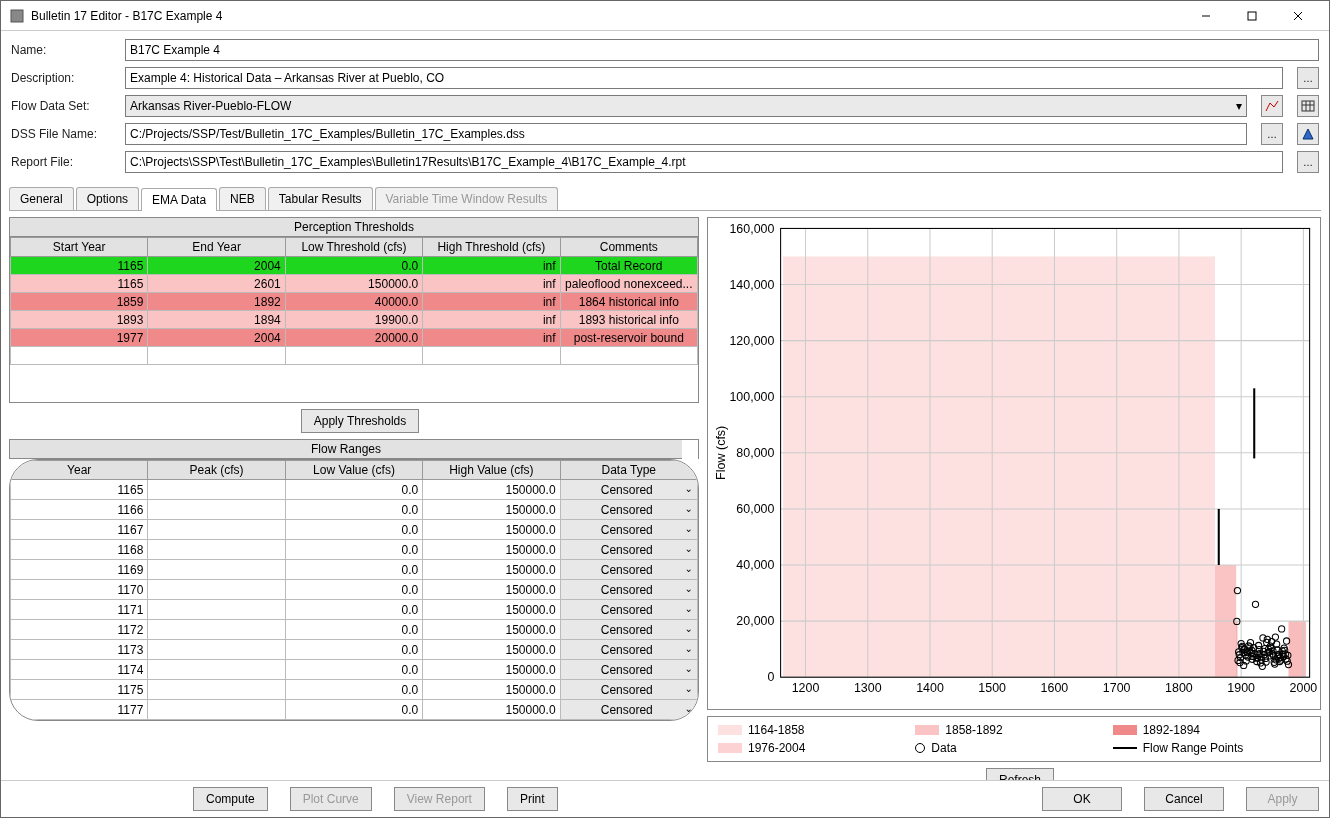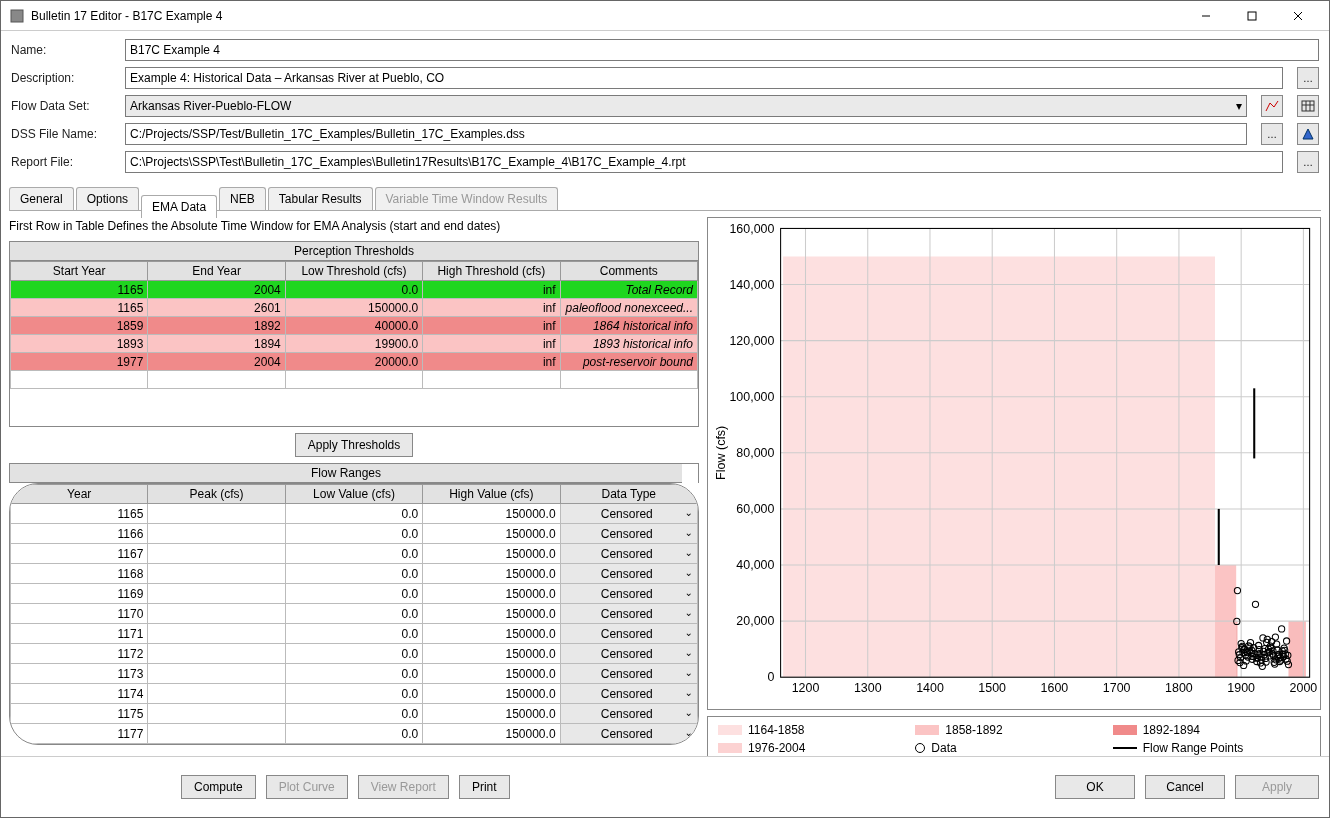--- a/index.html
+++ b/index.html
@@ -11,56 +11,56 @@
 .win-btn{width:46px;height:30px;display:flex;align-items:center;justify-content:center;}
 .form-area{padding:8px 10px 4px 10px;}
 .form-row{display:flex;align-items:center;margin-bottom:6px;gap:14px;}
 .form-row label{width:100px;color:#222;}
 .form-row input, .form-row .combo{flex:1;height:22px;padding:0 4px;border:1px solid #7a7a7a;background:#fff;}
 .form-row .combo{background:#eaeaea;display:flex;align-items:center;justify-content:space-between;}
 .elbtn{width:22px;height:22px;border:1px solid #888;background:#e8e8e8;display:flex;align-items:center;justify-content:center;font-size:10px;}
 .icon-btn{width:22px;height:22px;border:1px solid #888;background:#e8e8e8;display:flex;align-items:center;justify-content:center;}
 .tabs{display:flex;border-bottom:1px solid #aaa;margin:4px 8px 0 8px;}
 .tab{padding:4px 10px;border:1px solid #aaa;border-bottom:none;background:#f0f0f0;margin-right:2px;border-radius:3px 3px 0 0;cursor:pointer;}
-.tab.active{background:#fff;position:relative;top:8px;}
+.tab.active{background:#fff;position:relative;top:1px;}
 .tab.disabled{color:#999; background:#f0f0f0;}
 .body-split{display:flex;flex:1;padding:6px 8px;gap:8px;overflow:hidden;}
 .left-col{width:690px;display:flex;flex-direction:column;gap:6px;}
 .caption-row{padding:2px 0;}
 .right-col{flex:1;display:flex;flex-direction:column;gap:6px;}
 .grid{border:1px solid #888;background:#fff;}
 .grid-title{background:#e2e2e2;text-align:center;border-bottom:1px solid #888;padding:2px;}
 .grid table{width:100%;border-collapse:collapse;table-layout:fixed;}
 .grid th{background:#e2e2e2;border:1px solid #999;padding:2px 4px;font-weight:normal;text-align:center;}
 .grid td{border:1px solid #bbb;padding:1px 4px;text-align:right;height:18px;}
-.grid td.left{text-align:right;font-style:italic;}
+.grid td.left{text-align:center;}
 .pt-row td{background:#f7a7a7;}
 .pt-row.green td{background:#1fd61f;}
 .pt-row.light td{background:#fbc4c4;}
 .pt-row.darker td{background:#f08a8a;}
 .apply-row{display:flex;justify-content:center;}
-.btn{padding:4px 12px;border:1px solid #888;background:#e8e8e8;cursor:pointer;}
+.btn{padding:4px 12px;border:1px solid #888;background:#e8e8e8;cursor:pointer;margin-left:12px;}
 .flow-scroll{border:1px solid #888;background:#fff;max-height:310px;overflow-y:auto;}
 .flow-scroll table{width:100%;border-collapse:collapse;table-layout:fixed;}
 .flow-scroll th{background:#e2e2e2;border:1px solid #999;padding:2px 4px;font-weight:normal;text-align:center;}
 .flow-scroll td{border:1px solid #bbb;padding:1px 4px;text-align:right;height:20px;}
 .flow-scroll td.dtcell{text-align:center;background:#e8e8e8;position:relative;padding-right:8px;}
 .flow-scroll td.dtcell .chev{position:absolute;right:4px;top:3px;font-size:10px;}
 .chart-box{flex:1;border:1px solid #888;background:#fff;position:relative;}
 .chart-svg{width:100%;height:100%;}
 .legend{border:1px solid #888;padding:6px 10px;display:grid;grid-template-columns:1fr 1fr 1fr;row-gap:4px;}
 .legend-item{display:flex;align-items:center;gap:6px;}
 .lg-swatch{width:24px;height:10px;background:#fbc4c4;}
 .lg-swatch.d{background:#f08a8a;}
 .lg-swatch.l{background:#fde0e0;}
 .lg-swatch.vl{background:#fcd2d2;}
 .lg-circ{width:10px;height:10px;border:1px solid #000;border-radius:50%;}
 .lg-line{width:24px;height:0;border-top:2px solid #000;}
 .refresh-row{display:flex;justify-content:center;}
-.footer{display:flex;align-items:center;padding:18px 10px;gap:10px;border-top:1px solid #ccc;}
+.footer{display:flex;align-items:center;padding:6px 10px;gap:10px;border-top:1px solid #ccc;}
 .footer .spacer{flex:1;}
 .btn.disabled{color:#999;}
 </style>
 </head>
 <body>
 
 <div class="titlebar">
   <span class="app-icon">
     <svg width="16" height="16">
         <rect x="2" y="2" width="12" height="12" fill="#888" stroke="#555"></rect>
@@ -138,21 +138,20 @@
   <div class="tab">General</div>
   <div class="tab">Options</div>
   <div class="tab active">EMA Data</div>
   <div class="tab">NEB</div>
   <div class="tab">Tabular Results</div>
   <div class="tab disabled">Variable Time Window Results</div>
 </div>
 
 <div class="body-split">
   <div class="left-col">
-    <div class="caption-row">First Row in Table Defines the Absolute Time Window for EMA Analysis (start and end dates)</div>
 
     <div class="grid" style="height:186px;">
       <div class="grid-title">Perception Thresholds</div>
       <table>
         <thead>
             <tr>
           <th>Start Year</th>
           <th>End Year</th>
           <th>Low Threshold (cfs)</th>
           <th>High Threshold (cfs)</th>
@@ -480,14 +479,14 @@
 
 <div class="footer">
   <div style="width:160px;"></div>
   <button class="btn">Compute</button>
   <button class="btn disabled">Plot Curve</button>
   <button class="btn disabled">View Report</button>
   <button class="btn">Print</button>
   <div class="spacer"></div>
   <button class="btn" style="width:80px;">OK</button>
   <button class="btn" style="width:80px;">Cancel</button>
-  <button class="btn disabled" style="width:84px;">Apply</button>
+  <button class="btn disabled" style="width:73px;">Apply</button>
 </div>
 
 </body></html>

